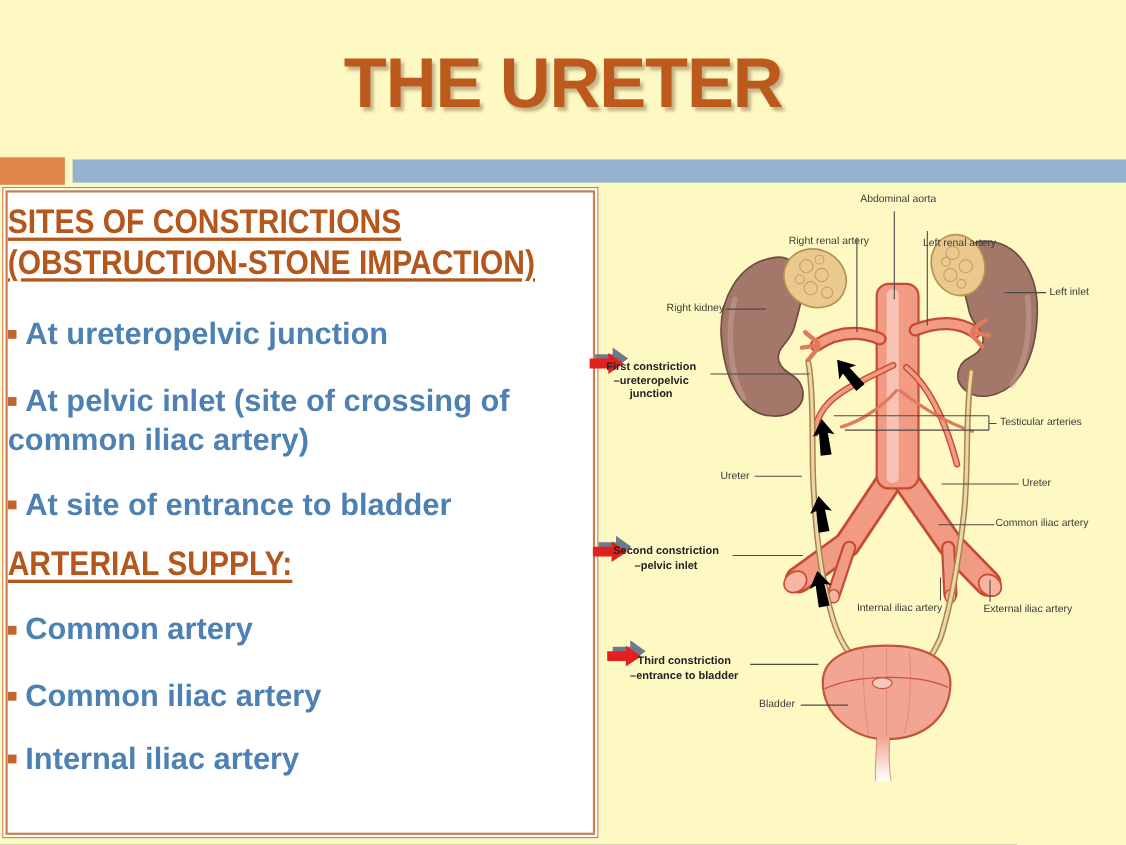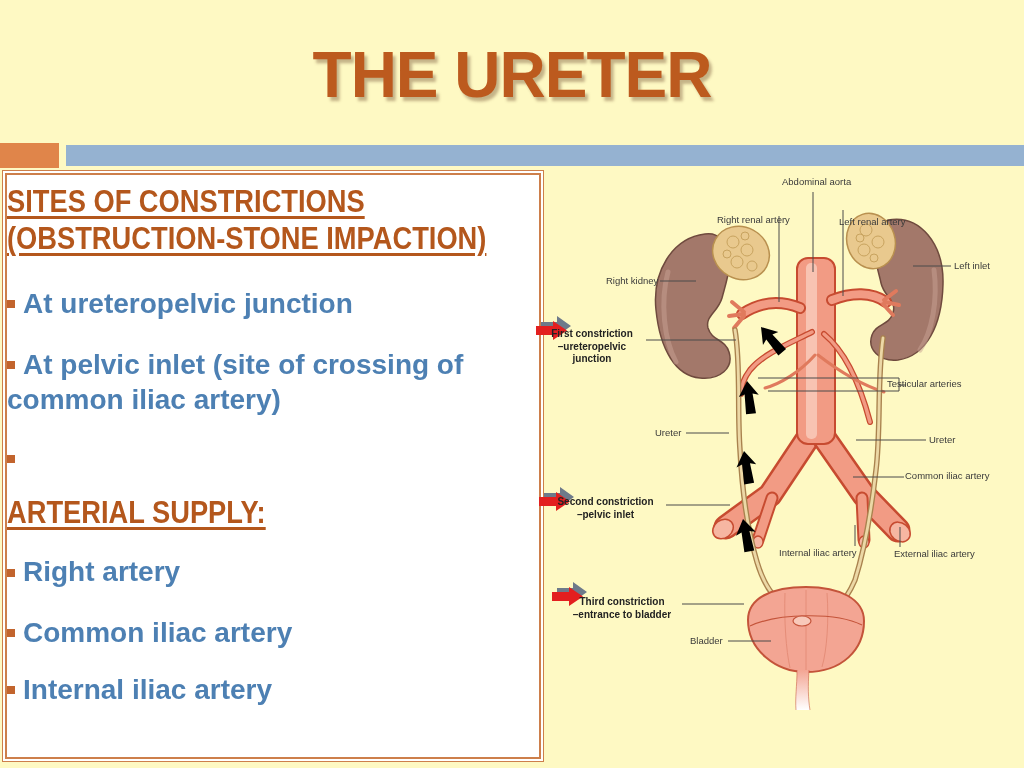--- a/index.html
+++ b/index.html
@@ -57,27 +57,27 @@
 
   <div class="panel">
     <div class="panel-inner">
       <div class="phead">
         <span class="u">SITES OF CONSTRICTIONS</span><br>
         <span class="u">(OBSTRUCTION-STONE IMPACTION)</span>
       </div>
 
       <div class="bullet mt30"><span class="marker"></span><span>At ureteropelvic junction</span></div>
       <div class="bullet mt26"><span class="marker"></span><span>At pelvic inlet (site of crossing of common iliac artery)</span></div>
-      <div class="bullet mt24"><span class="marker"></span></div>
+      <div class="bullet mt24"><span class="marker"></span><span>At site of entrance to bladder</span></div>
 
       <div class="phead mt18">
         <span class="u">ARTERIAL SUPPLY:</span>
       </div>
 
-      <div class="bullet mt24"><span class="marker"></span><span>Right artery</span></div>
+      <div class="bullet mt24"><span class="marker"></span><span>Common artery</span></div>
       <div class="bullet mt26"><span class="marker"></span><span>Common iliac artery</span></div>
       <div class="bullet mt22"><span class="marker"></span><span>Internal iliac artery</span></div>
     </div>
   </div>
 
   <div class="diagram">
     <svg width="494" height="598" viewBox="530 170 494 598">
       <defs>
         <linearGradient id="fadeU" x1="0" y1="0" x2="0" y2="1">
           <stop offset="0" stop-color="#f3a593"></stop>
@@ -209,21 +209,21 @@
 
     <div class="dlabel" style="left:252px;top:6px;">Abdominal aorta</div>
     <div class="dlabel" style="left:187px;top:44px;">Right renal artery</div>
     <div class="dlabel" style="left:309px;top:26px;margin-top:20px;">Left renal artery</div>
     <div class="dlabel" style="left:76px;top:105px;">Right kidney</div>
     <div class="dlabel" style="left:424px;top:90px;">Left inlet</div>
     <div class="dlabel bold" style="left:8px;top:158px;width:108px;">
       <span>First constriction</span><br>
       <span>–ureteropelvic junction</span>
     </div>
-    <div class="dlabel" style="left:357px;top:208px;">Testicular arteries</div>
+    <div class="dlabel" style="left:379px;top:208px;">Testicular arteries</div>
     <div class="dlabel" style="left:125px;top:257px;">Ureter</div>
     <div class="dlabel" style="left:399px;top:264px;">Ureter</div>
     <div class="dlabel" style="left:375px;top:300px;">Common iliac artery</div>
     <div class="dlabel bold" style="left:18px;top:326px;width:115px;">
       <span>Second constriction</span><br>
       <span>–pelvic inlet</span>
     </div>
     <div class="dlabel" style="left:249px;top:377px;">Internal iliac artery</div>
     <div class="dlabel" style="left:364px;top:378px;">External iliac artery</div>
     <div class="dlabel bold" style="left:36px;top:426px;width:112px;">

